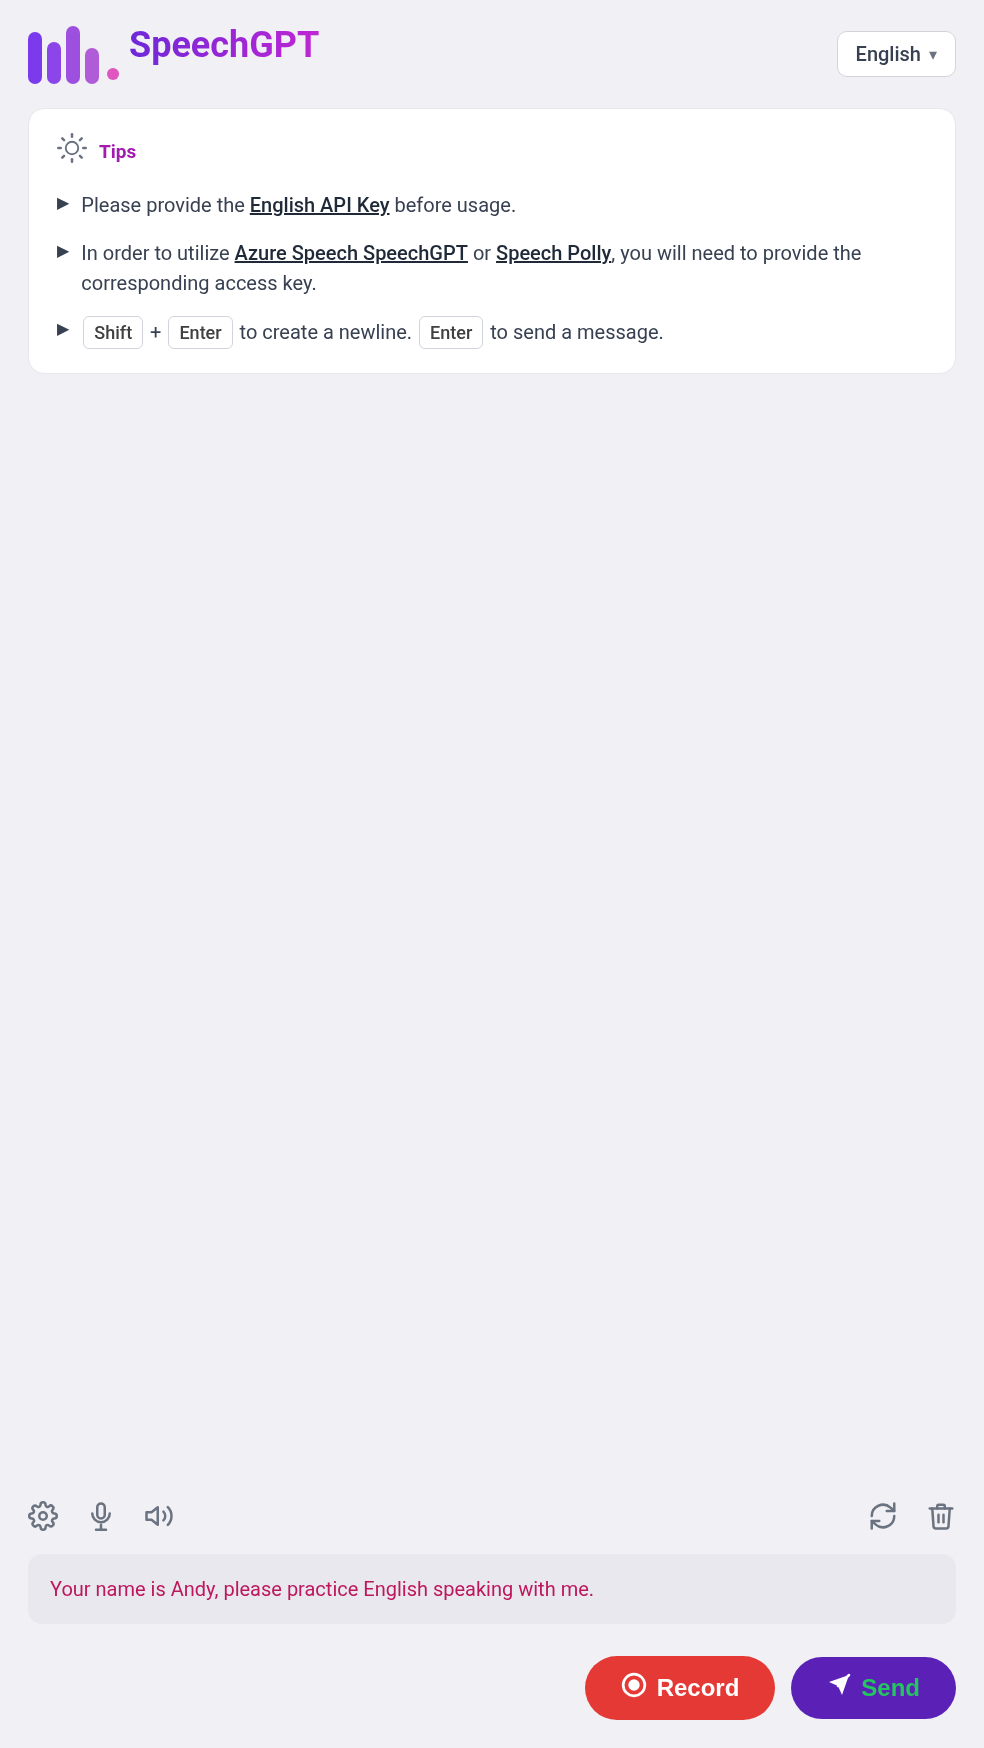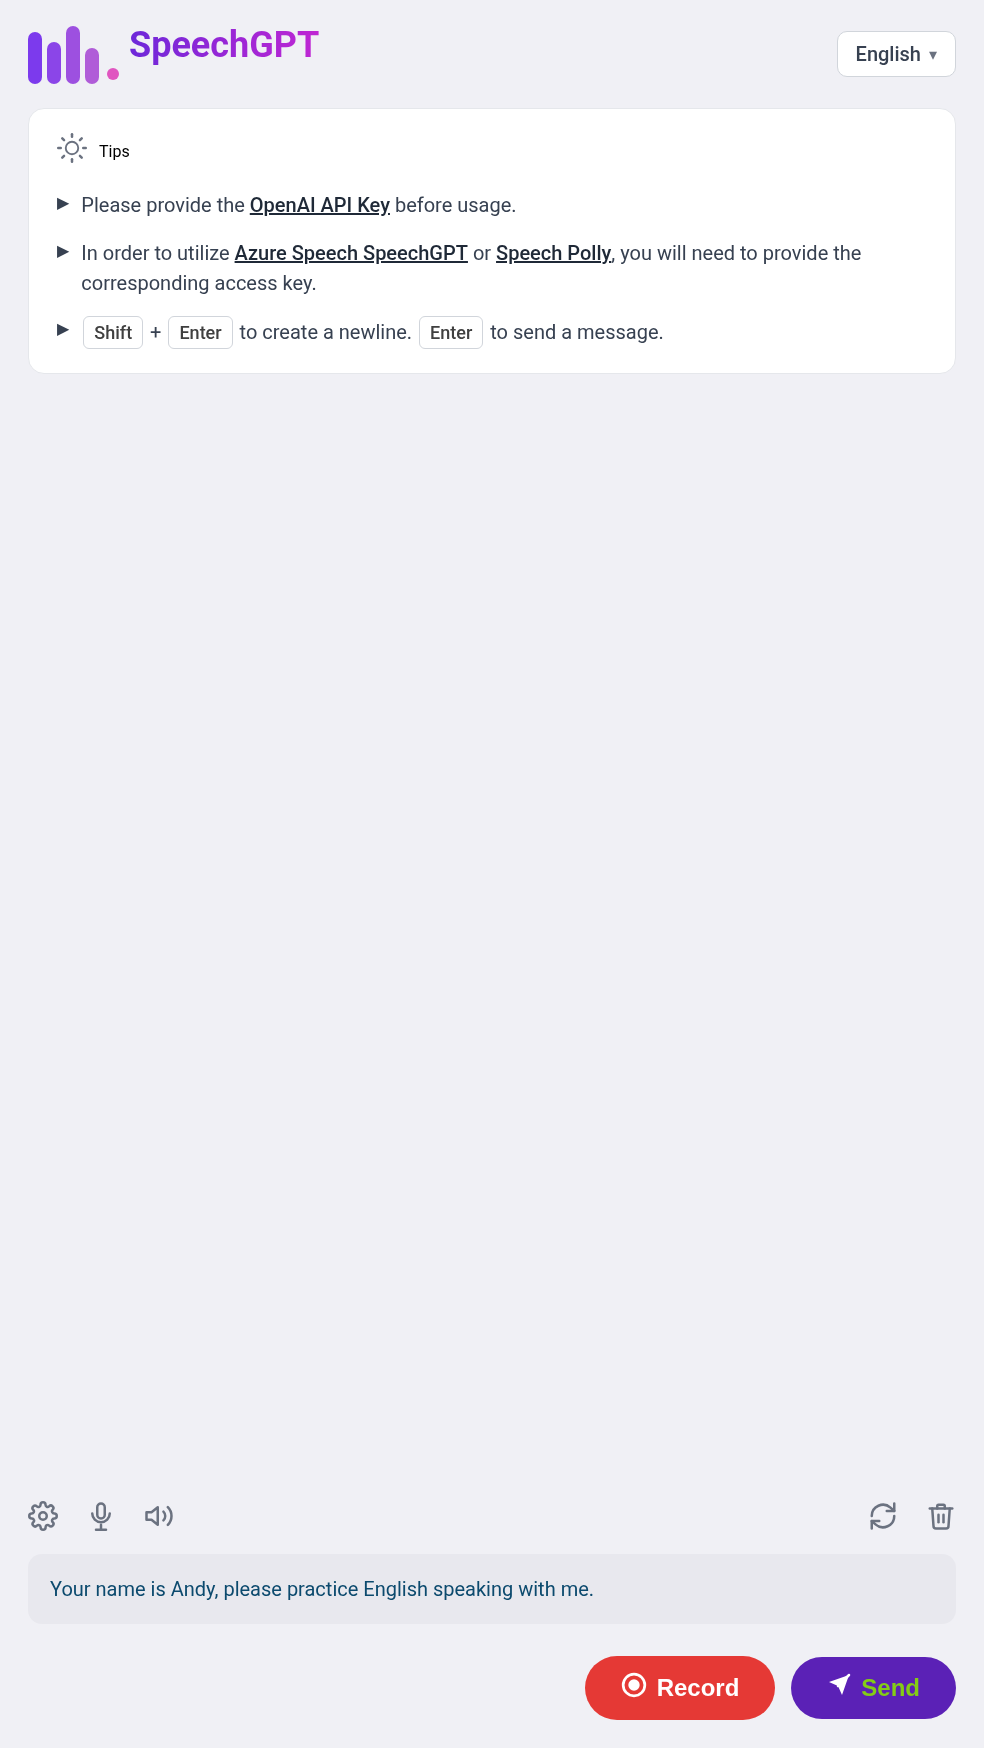--- a/index.html
+++ b/index.html
@@ -98,23 +98,23 @@
       gap: 12px;
       margin-bottom: 20px;
     }
 
     .tips-icon {
       font-size: 28px;
       color: #6b7280;
     }
 
     .tips-title {
-      font-size: 16px;
-      font-weight: 400;
-      color: #000000;
+      font-size: 19px;
+      font-weight: 700;
+      color: #a21caf;
     }
 
     .tips-list {
       display: flex;
       flex-direction: column;
       gap: 18px;
     }
 
     .tip-item {
       display: flex;
@@ -192,21 +192,21 @@
     
     .input-area {
       margin: 0 28px 16px 28px;
       background: #e8e8ee;
       border-radius: 14px;
       padding: 20px 22px;
     }
 
     .input-text {
       font-size: 20px;
-      color: #0c4a6e;
+      color: #be185d;
       line-height: 1.5;
     }
 
     
     .action-buttons {
       display: flex;
       align-items: center;
       justify-content: flex-end;
       gap: 16px;
       padding: 16px 28px 28px 24px;
@@ -224,21 +224,21 @@
       font-size: 24px;
       font-weight: 600;
       cursor: pointer;
     }
 
     .btn-send {
       display: flex;
       align-items: center;
       gap: 10px;
       background: #5b21b6;
-      color: #84cc16;
+      color: #22c55e;
       border: none;
       border-radius: 50px;
       padding: 16px 36px;
       font-size: 24px;
       font-weight: 600;
       cursor: pointer;
     }
 
     .btn-icon {
       font-size: 22px;
@@ -282,21 +282,21 @@
       </svg>
     </span>
     <span class="tips-title">Tips</span>
   </div>
 
   <div class="tips-list">
 
     <div class="tip-item">
       <span class="tip-arrow">▶</span>
       <span class="tip-text">
-        Please provide the <a class="tip-link">OpenAI API Key</a> before usage.
+        Please provide the <a class="tip-link">English API Key</a> before usage.
       </span>
     </div>
 
     <div class="tip-item">
       <span class="tip-arrow">▶</span>
       <span class="tip-text">
         In order to utilize <a class="tip-link">Azure Speech SpeechGPT</a> or <a class="tip-link">Speech Polly</a>, you will need to provide the corresponding access key.
       </span>
     </div>
 

